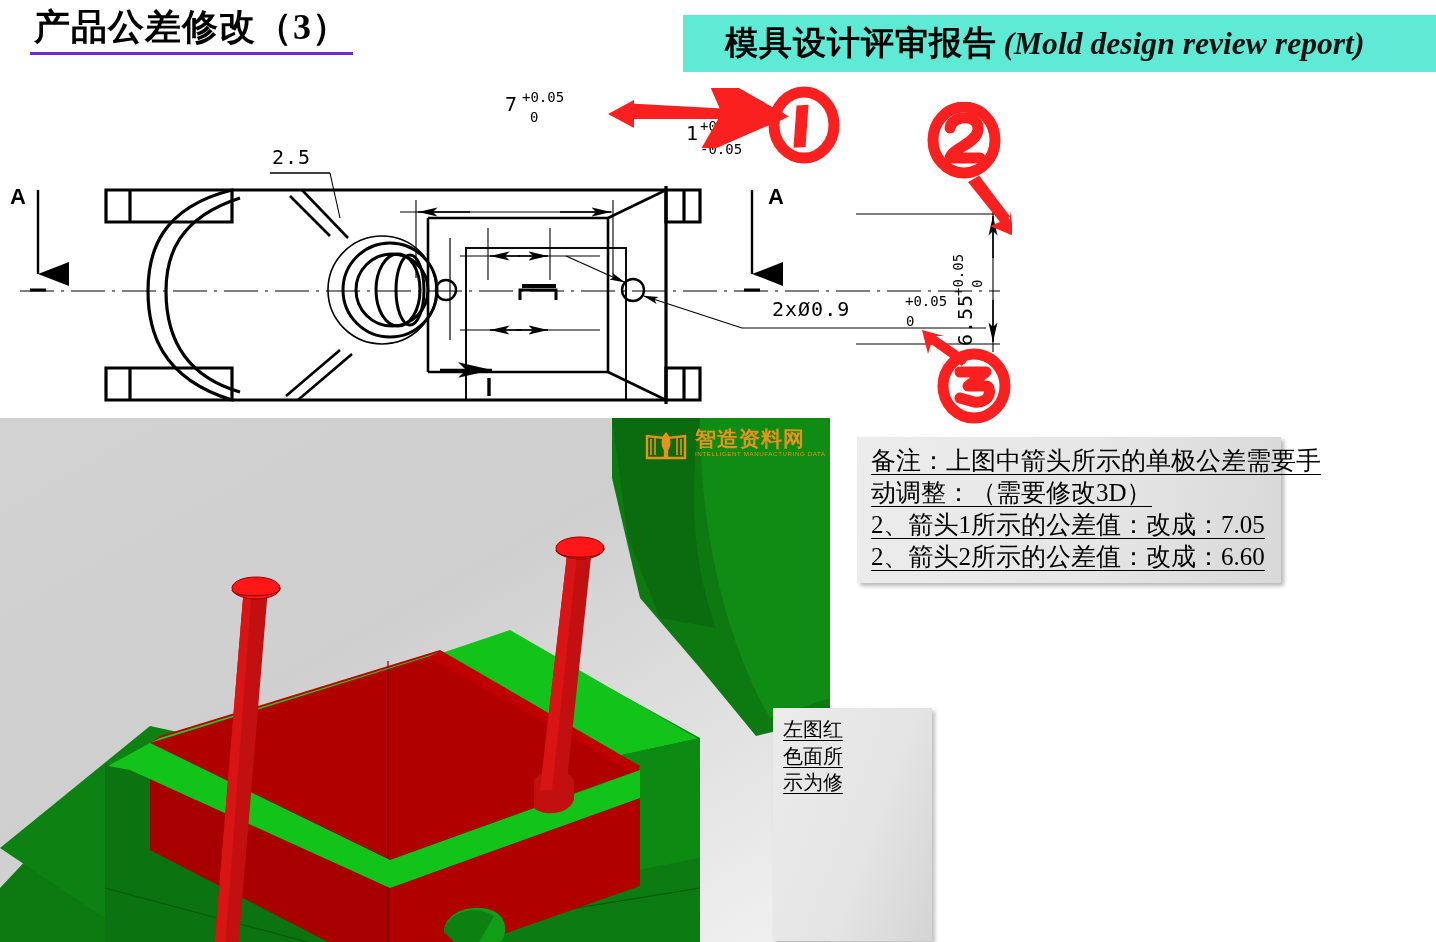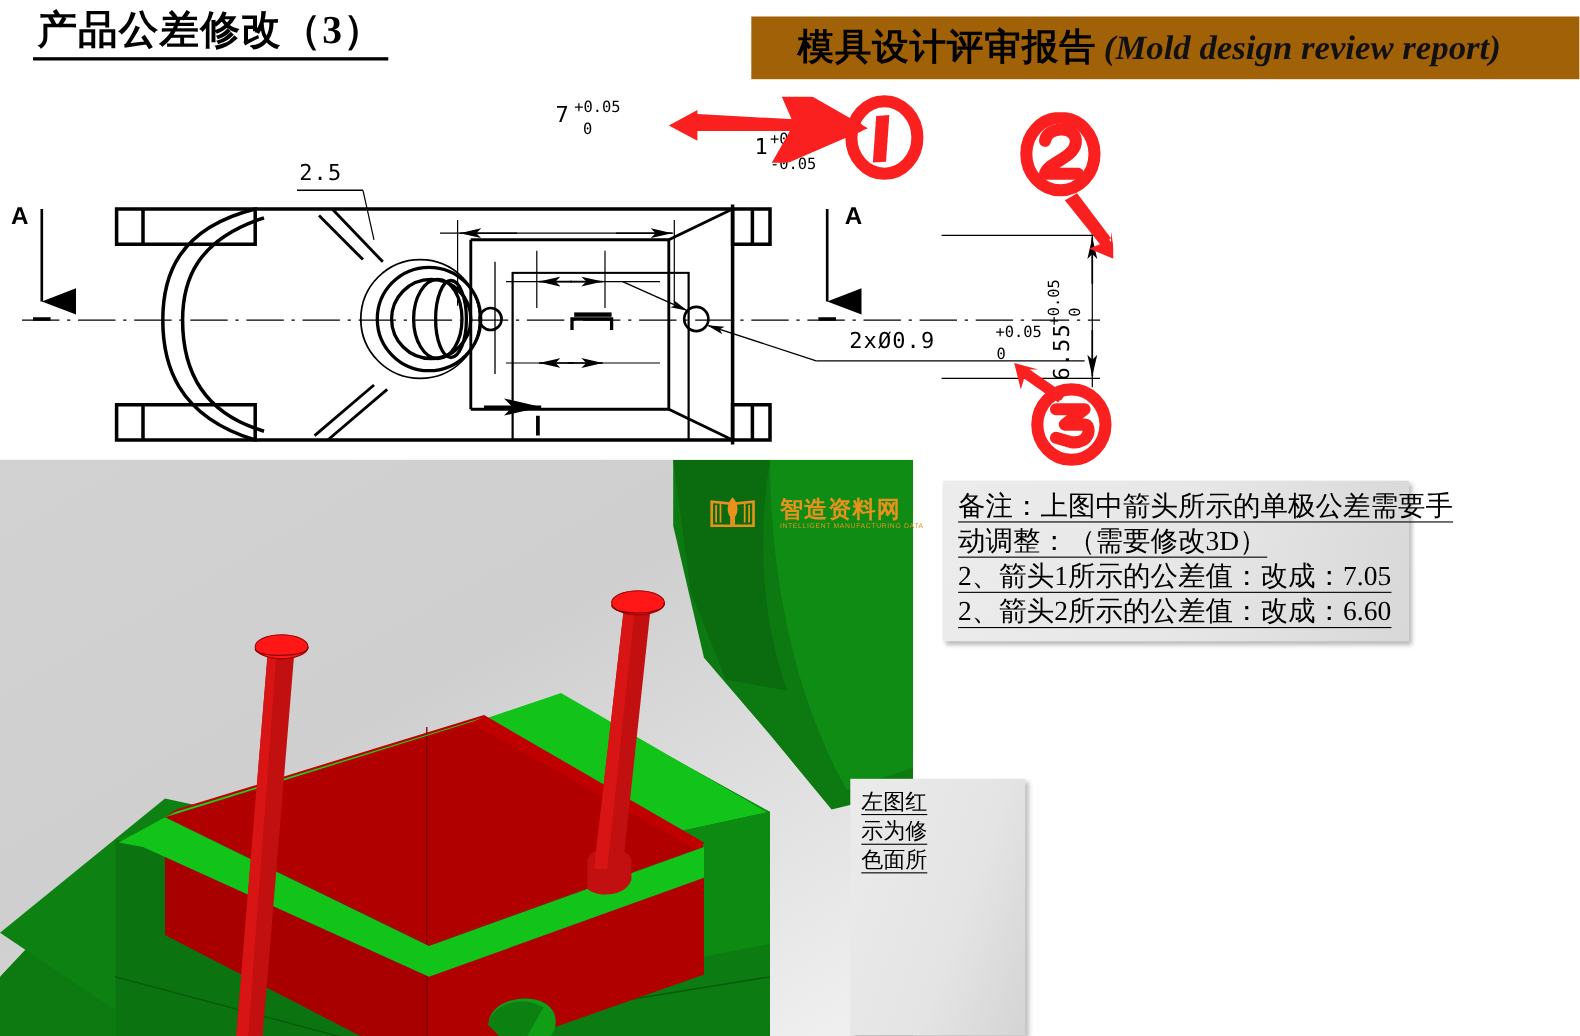--- a/index.html
+++ b/index.html
@@ -10,29 +10,29 @@
     overflow:hidden;position:relative;
   }
   .page{position:relative;width:1436px;height:942px;overflow:hidden;}
 
   
   #page-title{
     position:absolute;left:30px;top:6px;
     font-family:"Liberation Serif", serif;
     font-size:36px;font-weight:700;color:#000;
     letter-spacing:1px;
-    border-bottom:3px solid #000000;
+    border-bottom:3px solid #6d28d9;
     padding:0 4px 2px 4px;
     line-height:1.22;
   }
 
   
   #header-banner{
     position:absolute;left:683px;top:15px;width:753px;height:57px;
-    background:#a16207;
+    background:#5eead4;
     display:flex;align-items:center;
   }
   #header-banner-cn{
     font-family:"Liberation Sans", sans-serif;
     font-weight:700;font-size:33px;color:#000;
     margin-left:42px;letter-spacing:1px;
   }
   #header-banner-en{
     font-family:"Liberation Serif", serif;
     font-style:italic;font-weight:700;font-size:31px;color:#111;
@@ -70,22 +70,22 @@
   
   #render-3d{
     position:absolute;left:0;top:418px;width:830px;height:524px;
     overflow:hidden;
     background:linear-gradient(155deg,#d2d2d2 0%,#c9c9c9 35%,#dedede 70%,#efefef 100%);
   }
   #render-3d svg{display:block;}
 
   
   #watermark{
-    position:absolute;left:645px;top:448px;
-    display:flex;align-items:flex-end;gap:22px;
+    position:absolute;left:645px;top:428px;
+    display:flex;align-items:flex-start;gap:8px;
     pointer-events:none;
   }
   #watermark-text{display:flex;flex-direction:column;line-height:1;}
   #watermark-title{
     font-family:"Liberation Sans", sans-serif;
     font-weight:700;font-size:21px;color:#e8921c;letter-spacing:1px;
   }
   #watermark-sub{
     font-family:"Liberation Sans", sans-serif;
     font-size:6.2px;color:#e8921c;letter-spacing:0.6px;margin-top:2px;
@@ -397,17 +397,17 @@
 
   <div id="notes-box">
     <div class="note-line"><span class="u">备注：上图中箭头所示的单极公差需要手</span></div>
     <div class="note-line"><span class="u">动调整：（需要修改3D）</span></div>
     <div class="note-line"><span class="u">2、箭头1所示的公差值：改成：7.05</span></div>
     <div class="note-line"><span class="u">2、箭头2所示的公差值：改成：6.60</span></div>
   </div>
 
   <div id="caption-box">
     <div class="caption-line"><span class="u">左图红</span></div>
+    <div class="caption-line"><span class="u">色面所</span></div>
     <div class="caption-line"><span class="u">示为修</span></div>
-    <div class="caption-line"><span class="u">色面所</span></div>
   </div>
 
 </div>
 
 </body></html>

